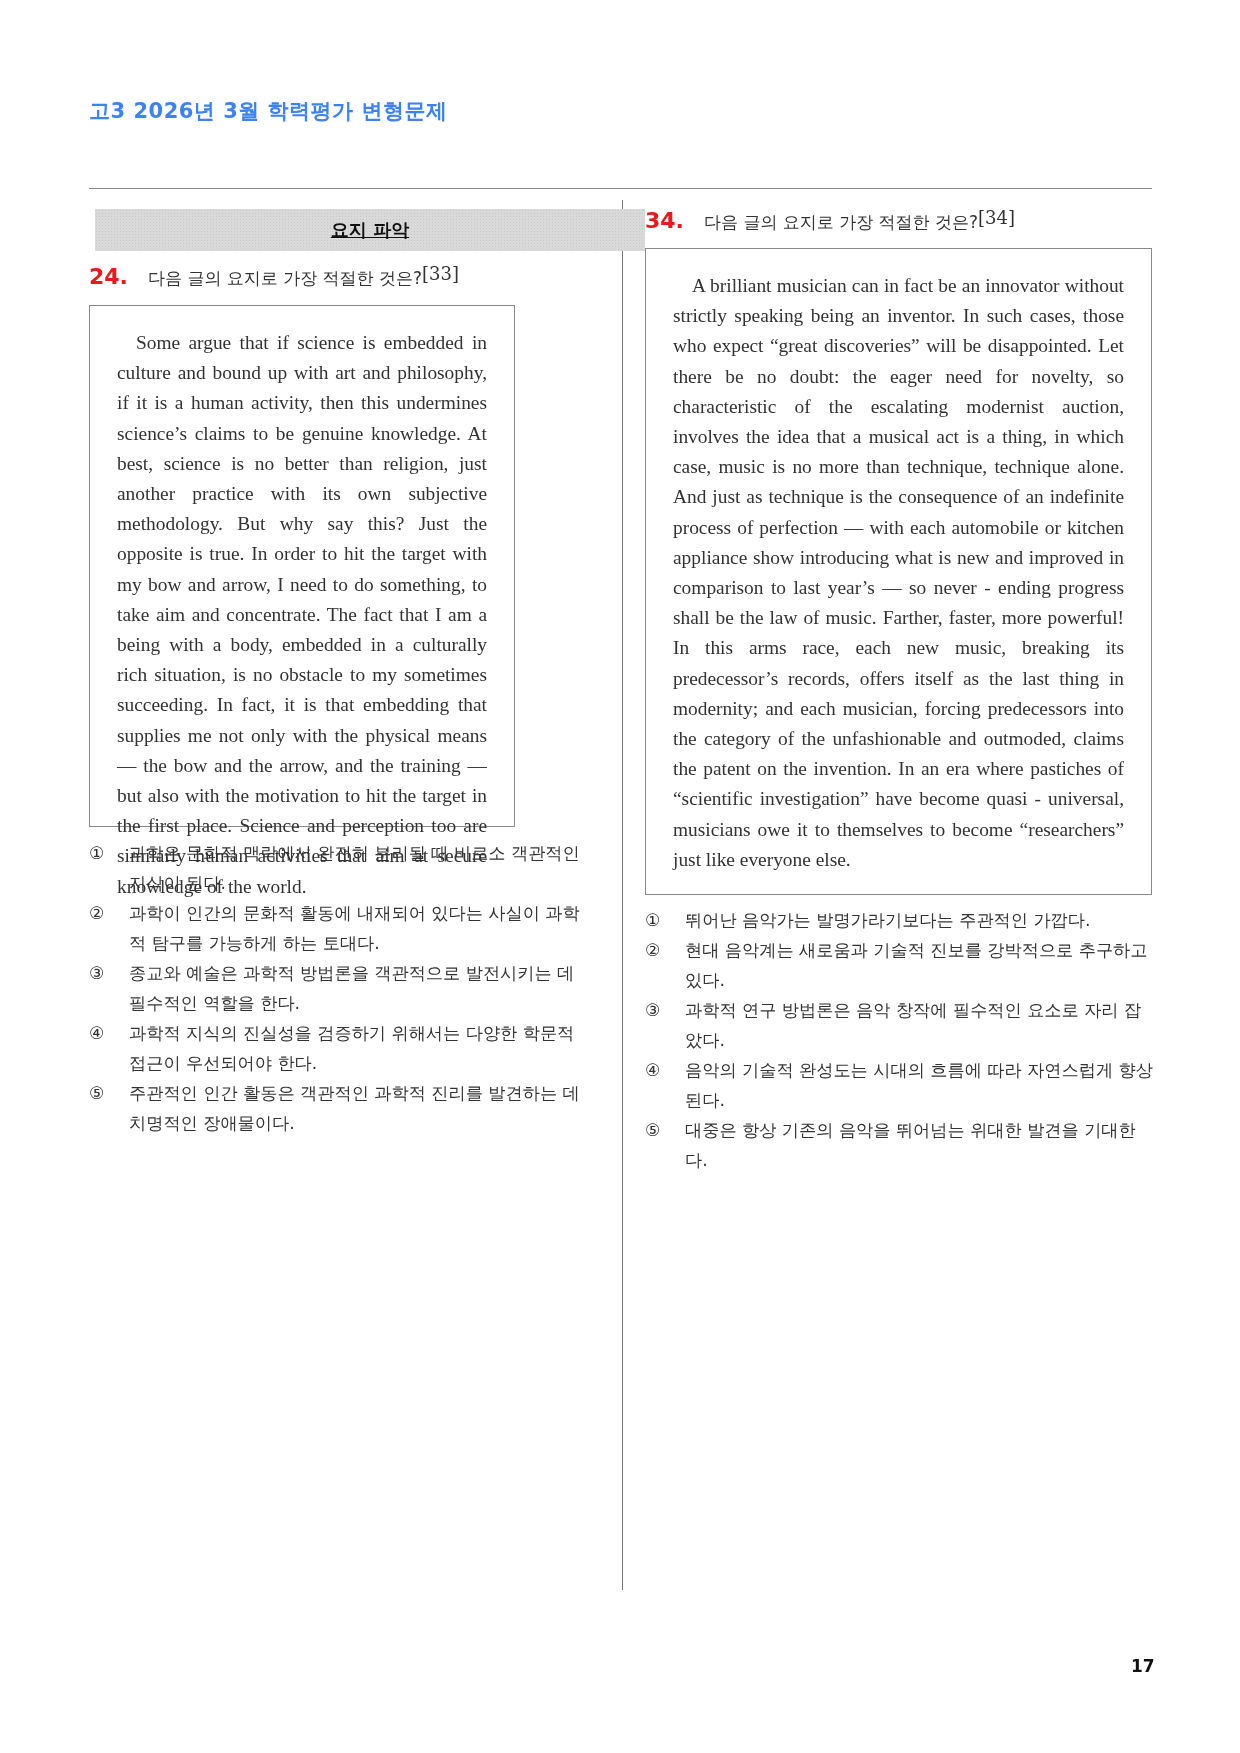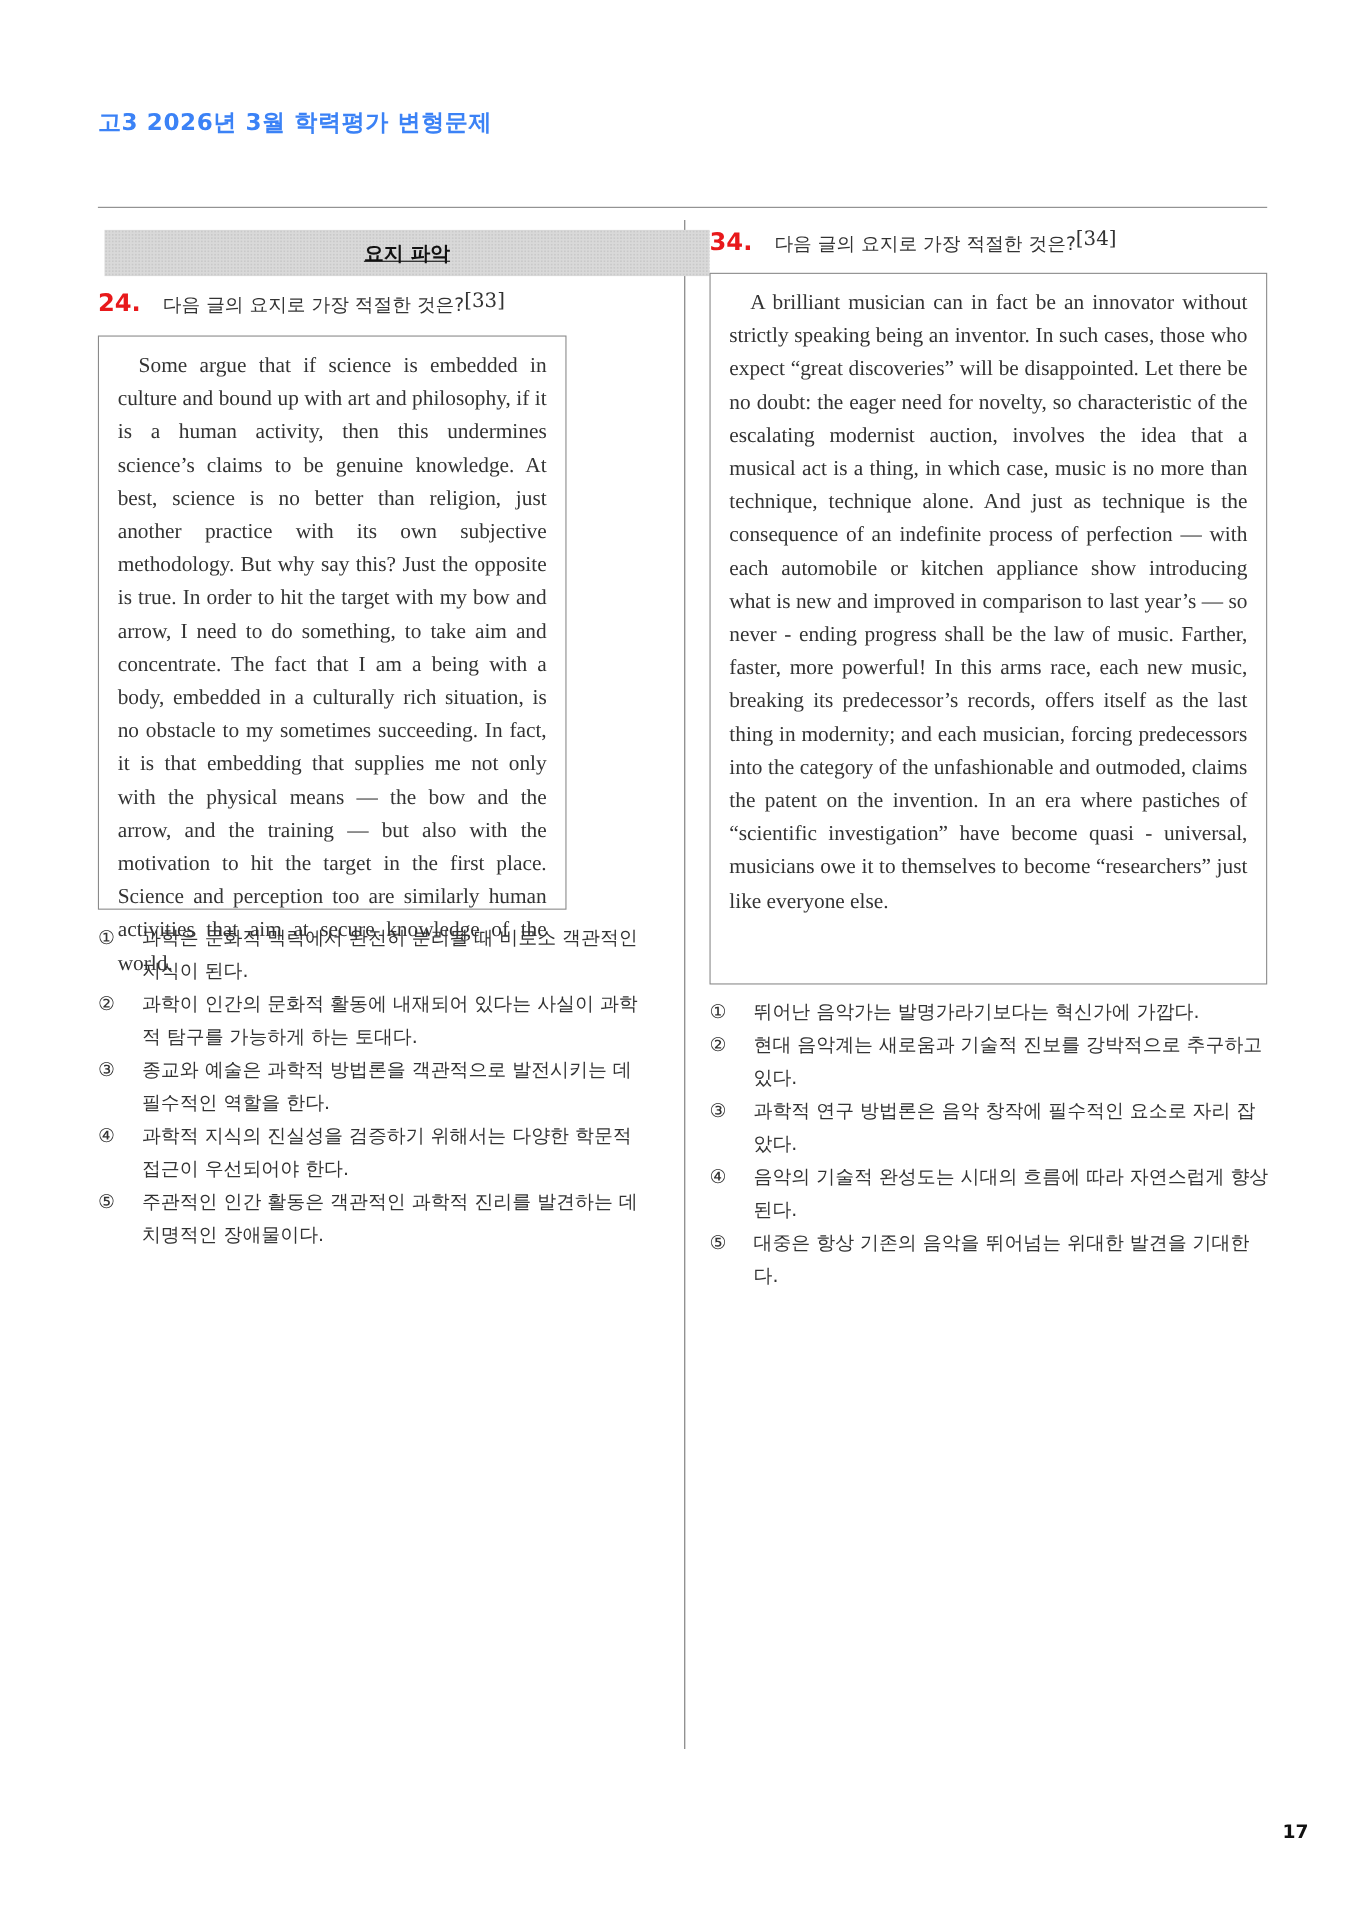--- a/index.html
+++ b/index.html
@@ -14,28 +14,28 @@
     background-size: 3px 3px;
     display: flex; align-items: center; justify-content: center;
     font-family: "DejaVu Sans", sans-serif; font-weight: bold; font-size: 18px; color: #111; text-decoration: underline; }
 
   .q-title { position: absolute; font-family: "DejaVu Sans", sans-serif; font-size: 17px; color: #333; white-space: nowrap; }
   .q-num { color: #e8191b; font-size: 22px; font-weight: bold; margin-right: 20px; }
   .q-ref { font-size: 18px; vertical-align: 4px; font-family: "DejaVu Serif", serif; }
 
   .passage { position: absolute; border: 1.5px solid #8a8a8a; box-sizing: border-box; padding: 6px 11px 4px 11px;
     font-family: "Liberation Serif", serif; font-size: 19.4px; line-height: 30.2px; text-align: justify; color: #333; }
-  .passage p { margin: 6px; text-indent: 19px; }
+  .passage p { margin: 16px; text-indent: 19px; }
 
   .options { position: absolute; font-family: "DejaVu Sans", sans-serif; font-size: 17.2px; line-height: 30px; color: #333; }
   .option { display: flex; }
   .option .mark { width: 27px; flex: none; font-family: "DejaVu Sans", sans-serif; }
   .option .text { flex: 1; margin-left: 13px; }
 
-  .page-number { position: absolute; left: 1131px; top: 1656px; font-family: "DejaVu Sans", sans-serif; font-weight: bold; font-size: 17px; color: #111; margin-left: 35px; }
+  .page-number { position: absolute; left: 1131px; top: 1656px; font-family: "DejaVu Sans", sans-serif; font-weight: bold; font-size: 17px; color: #111; }
 </style>
 </head>
 <body>
 
 <div class="page-header">고3 2026년 3월 학력평가 변형문제</div>
 <div class="header-rule"></div>
 <div class="col-divider"></div>
 
 <div class="section-bar">
   <span>요지 파악</span>
@@ -76,21 +76,21 @@
   <span class="q-num">34.</span><span>다음 글의 요지로 가장 적절한 것은?</span><span class="q-ref">[34]</span>
 </div>
 
 <div class="passage" style="left:645px; top:248px; width:507px; height:647px;">
   <p>A brilliant musician can in fact be an innovator without strictly speaking being an inventor. In such cases, those who expect “great discoveries” will be disappointed. Let there be no doubt: the eager need for novelty, so characteristic of the escalating modernist auction, involves the idea that a musical act is a thing, in which case, music is no more than technique, technique alone. And just as technique is the consequence of an indefinite process of perfection — with each automobile or kitchen appliance show introducing what is new and improved in comparison to last year’s — so never - ending progress shall be the law of music. Farther, faster, more powerful! In this arms race, each new music, breaking its predecessor’s records, offers itself as the last thing in modernity; and each musician, forcing predecessors into the category of the unfashionable and outmoded, claims the patent on the invention. In an era where pastiches of “scientific investigation” have become quasi - universal, musicians owe it to themselves to become “researchers” just like everyone else.</p>
 </div>
 
 <div class="options" style="left:645px; top:905px; width:510px;">
   <div class="option">
     <span class="mark">①</span>
-    <span class="text">뛰어난 음악가는 발명가라기보다는 혁신가에 가깝다.</span>
+    <span class="text">뛰어난 음악가는 발명가라기보다는 주관적인 가깝다.</span>
   </div>
   <div class="option">
     <span class="mark">②</span>
     <span class="text">현대 음악계는 새로움과 기술적 진보를 강박적으로 추구하고 있다.</span>
   </div>
   <div class="option">
     <span class="mark">③</span>
     <span class="text">과학적 연구 방법론은 음악 창작에 필수적인 요소로 자리 잡았다.</span>
   </div>
   <div class="option">

